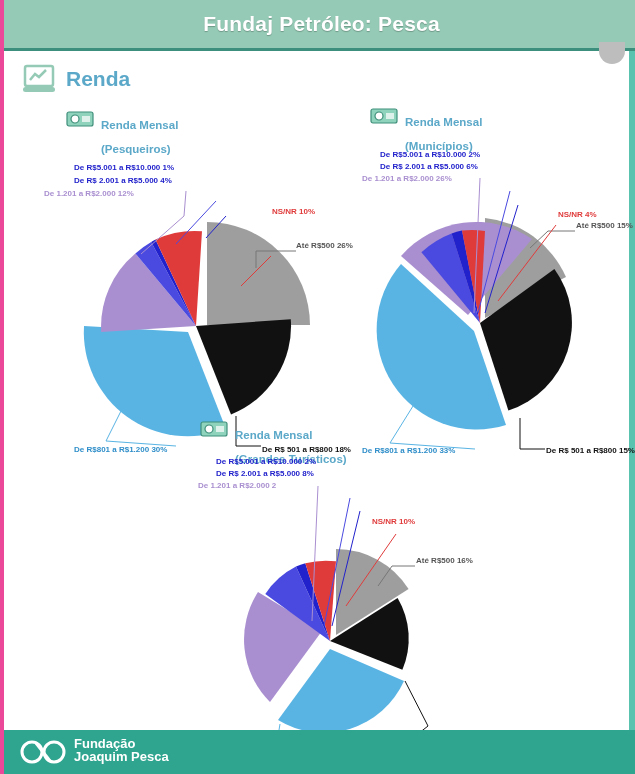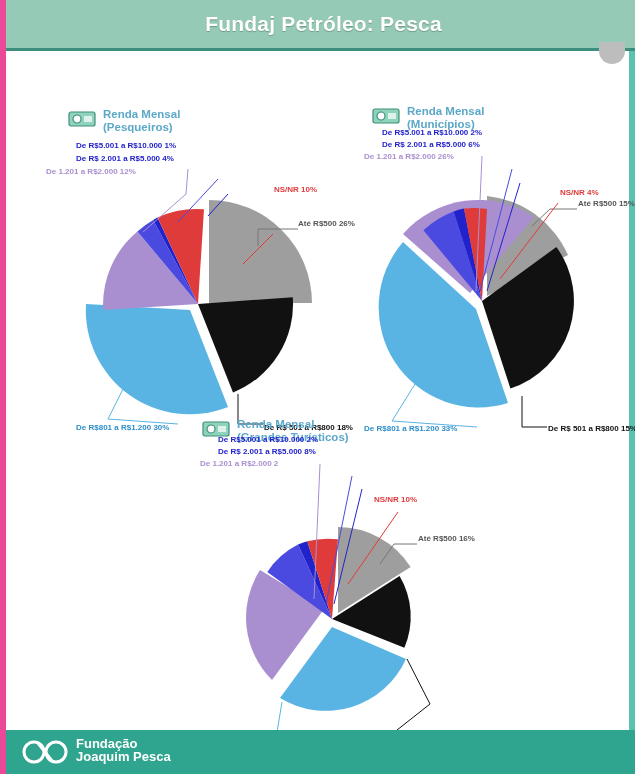--- a/index.html
+++ b/index.html
@@ -6,21 +6,21 @@
   body{
     width:635px;height:774px;
     background:#ffffff;
     font-family:"Liberation Sans", sans-serif;
     overflow:hidden;
     position:relative;
   }
   .page{
     position:absolute;inset:0;
     background:#ffffff;
-    border-left:6px solid #ec4899;
+    border-left:4px solid #ec4899;
     border-right:6px solid #59c3b0;
     box-sizing:border-box;
   }
   
   .header{
     position:absolute;left:0;top:0;width:635px;height:48px;
     background:#95cbb6;
     display:flex;align-items:center;justify-content:center;
   }
   .header-title{
@@ -52,36 +52,46 @@
   .footer-text{color:#ffffff;font-size:13px;}
   .footer-brand{display:flex;gap:8px;}
   .brand-mark{width:46px;height:30px;}
   .brand-name{color:#ffffff;font-size:13px;line-height:13px;font-weight:bold;}
   .brand-name span{display:block;}
   
   .chart{position:absolute;}
   .chart-head{display:flex;align-items:flex-start;gap:7px;}
   .money-icon{width:28px;height:18px;margin-top:2px;}
   .chart-title{color:#5ba8c9;font-size:11.5px;font-weight:bold;line-height:13px;}
-  .chart-title em{font-style:normal;display:block;}
+  .chart-title em{font-style:normal;display:block;margin-top:11px;}
   svg.plot{display:block;overflow:visible;}
   .lbl{font-family:"Liberation Sans", sans-serif;font-size:8px;}
   .lbl-b{font-weight:bold;}
 </style>
 </head>
 <body>
 
 <div class="page">
 
   <div class="header">
     <div class="header-title">Fundaj Petróleo: Pesca</div>
   </div>
   <div class="header-rule"></div>
   <div class="corner-dot"></div>
 
+  <div class="section">
+    <span class="section-icon">
+      <svg width="34" height="34" viewBox="0 0 34 34">
+        <rect x="3" y="4" width="28" height="20" rx="2" fill="none" stroke="#95cbb6" stroke-width="2.5"></rect>
+        <polyline points="8,18 13,12 17,15 24,8" fill="none" stroke="#95cbb6" stroke-width="2.5"></polyline>
+        <rect x="1" y="25" width="32" height="5" rx="2.5" fill="#95cbb6"></rect>
+      </svg>
+    </span>
+    <span class="section-title">Renda</span>
+  </div>
 
   <div class="chart" style="left:62px;top:108px;">
     <div class="chart-head">
       <span class="money-icon">
         <svg width="28" height="18" viewBox="0 0 28 18">
           <rect x="1" y="2" width="26" height="14" rx="2" fill="#8fd3bd" stroke="#3f8f7a" stroke-width="1.2"></rect>
           <circle cx="9" cy="9" r="4" fill="#ffffff" stroke="#3f8f7a" stroke-width="1.2"></circle>
           <rect x="16" y="6" width="8" height="6" fill="#ffffff" opacity=".7"></rect>
         </svg>
       </span>

